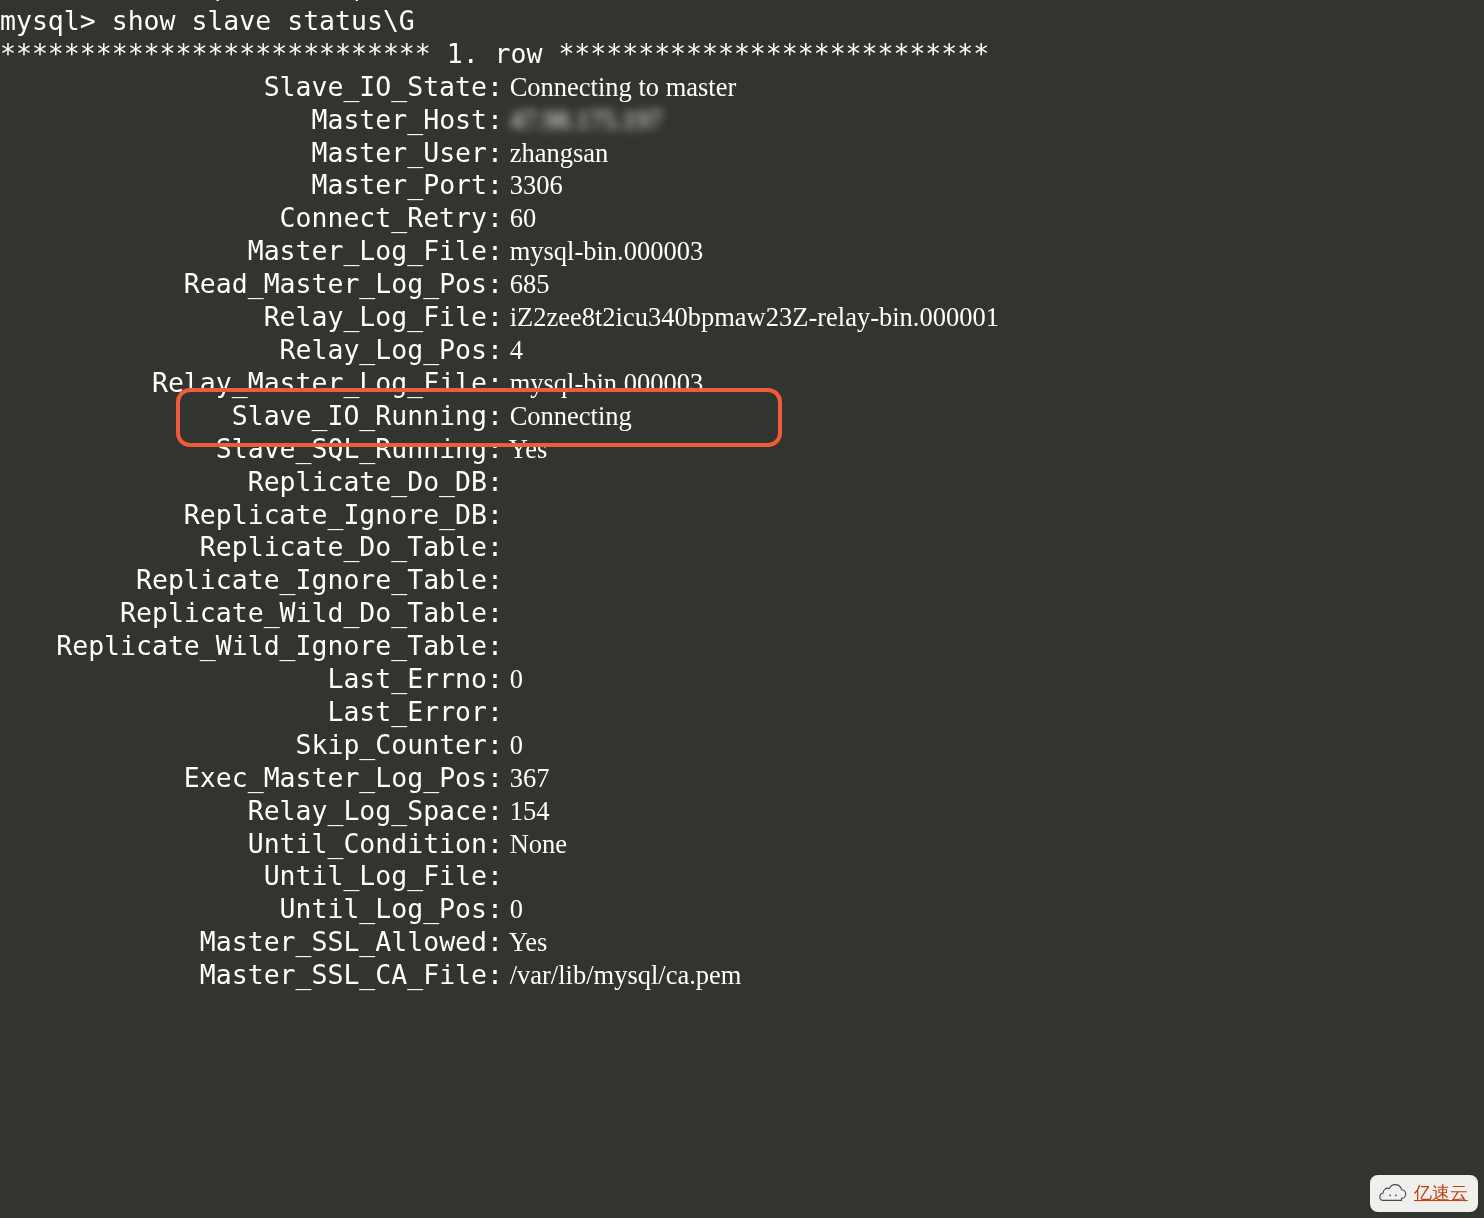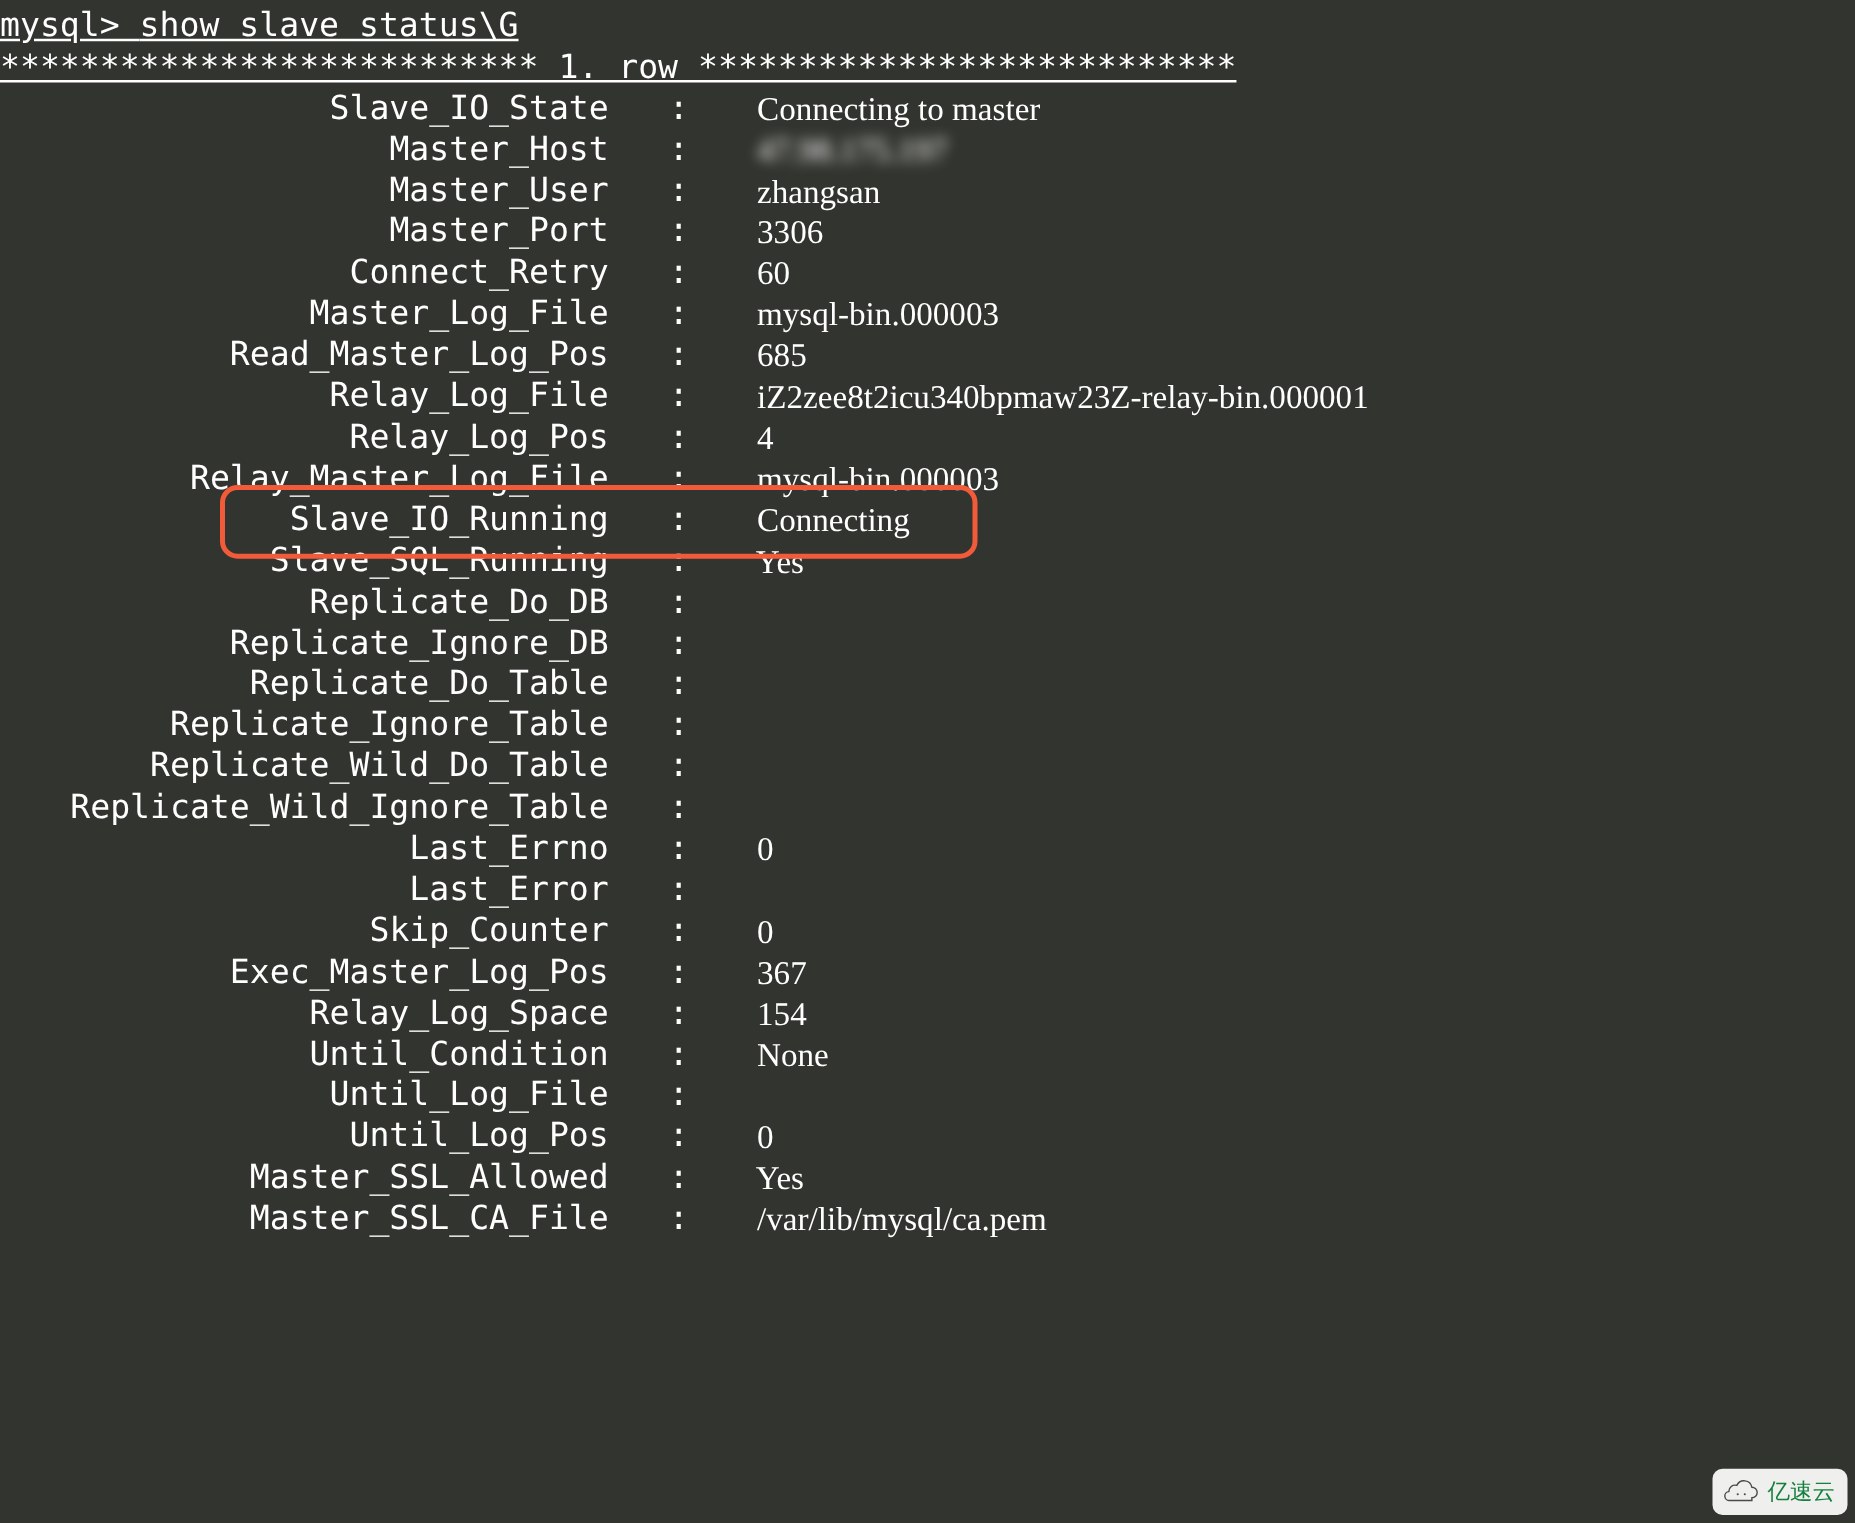--- a/index.html
+++ b/index.html
@@ -16,54 +16,53 @@
     position: relative;
   }
   .terminal {
     position: relative;
     white-space: pre;
     padding: 0;
   }
   .line {
     display: block;
     white-space: pre;
-    text-decoration: underline;
   }
   .row {
     display: flex;
     align-items: flex-start;
-    gap: 48px;
   }
   .key {
     width: 487px;            
     text-align: right;
     display: inline-block;
   }
   .sep { width: 16px; text-align: left; display: inline-block; }
   .val { display: inline-block; font-family: Liberation Serif, serif; }
   .blurred { filter: blur(5px); -webkit-filter: blur(5px); }
   .highlight-box {
     position: absolute;
     border: 4px solid #f25b3a;
     border-radius: 14px;
     pointer-events: none;
   }
   .watermark {
     position: absolute;
     right: 6px;
     bottom: 6px;
     background: rgba(255,255,255,0.92);
-    color: #15803d;
+    color: #c2410c;
     border-radius: 8px;
     padding: 2px 10px 2px 6px;
     display: flex;
     align-items: center;
     gap: 4px;
     font-family: sans-serif;
     font-size: 18px;
+    text-decoration: underline;
   }
   .watermark svg { width: 34px; height: 20px; }
 </style>
 </head>
 <body>
 
 <div class="terminal" id="term"><div class="line" style="margin-top: -28px;">1 row in set (0.00 sec)</div><div class="line"><span>mysql&gt; </span><span>show slave status\G</span></div><div class="line">*************************** 1. row ***************************</div><div class="row"><span class="key">Slave_IO_State</span><span class="sep">:</span><span class="val"> Connecting to master</span></div><div class="row"><span class="key">Master_Host</span><span class="sep">:</span><span class="val blurred"> 47.98.175.197</span></div><div class="row"><span class="key">Master_User</span><span class="sep">:</span><span class="val"> zhangsan</span></div><div class="row"><span class="key">Master_Port</span><span class="sep">:</span><span class="val"> 3306</span></div><div class="row"><span class="key">Connect_Retry</span><span class="sep">:</span><span class="val"> 60</span></div><div class="row"><span class="key">Master_Log_File</span><span class="sep">:</span><span class="val"> mysql-bin.000003</span></div><div class="row"><span class="key">Read_Master_Log_Pos</span><span class="sep">:</span><span class="val"> 685</span></div><div class="row"><span class="key">Relay_Log_File</span><span class="sep">:</span><span class="val"> iZ2zee8t2icu340bpmaw23Z-relay-bin.000001</span></div><div class="row"><span class="key">Relay_Log_Pos</span><span class="sep">:</span><span class="val"> 4</span></div><div class="row"><span class="key">Relay_Master_Log_File</span><span class="sep">:</span><span class="val"> mysql-bin.000003</span></div><div class="row"><span class="key">Slave_IO_Running</span><span class="sep">:</span><span class="val"> Connecting</span></div><div class="row"><span class="key">Slave_SQL_Running</span><span class="sep">:</span><span class="val"> Yes</span></div><div class="row"><span class="key">Replicate_Do_DB</span><span class="sep">:</span><span class="val"> </span></div><div class="row"><span class="key">Replicate_Ignore_DB</span><span class="sep">:</span><span class="val"> </span></div><div class="row"><span class="key">Replicate_Do_Table</span><span class="sep">:</span><span class="val"> </span></div><div class="row"><span class="key">Replicate_Ignore_Table</span><span class="sep">:</span><span class="val"> </span></div><div class="row"><span class="key">Replicate_Wild_Do_Table</span><span class="sep">:</span><span class="val"> </span></div><div class="row"><span class="key">Replicate_Wild_Ignore_Table</span><span class="sep">:</span><span class="val"> </span></div><div class="row"><span class="key">Last_Errno</span><span class="sep">:</span><span class="val"> 0</span></div><div class="row"><span class="key">Last_Error</span><span class="sep">:</span><span class="val"> </span></div><div class="row"><span class="key">Skip_Counter</span><span class="sep">:</span><span class="val"> 0</span></div><div class="row"><span class="key">Exec_Master_Log_Pos</span><span class="sep">:</span><span class="val"> 367</span></div><div class="row"><span class="key">Relay_Log_Space</span><span class="sep">:</span><span class="val"> 154</span></div><div class="row"><span class="key">Until_Condition</span><span class="sep">:</span><span class="val"> None</span></div><div class="row"><span class="key">Until_Log_File</span><span class="sep">:</span><span class="val"> </span></div><div class="row"><span class="key">Until_Log_Pos</span><span class="sep">:</span><span class="val"> 0</span></div><div class="row"><span class="key">Master_SSL_Allowed</span><span class="sep">:</span><span class="val"> Yes</span></div><div class="row"><span class="key">Master_SSL_CA_File</span><span class="sep">:</span><span class="val"> /var/lib/mysql/ca.pem</span></div></div>
 
 <div class="highlight-box" id="hl" style="left: 176px; width: 598px; top: 387.781px; height: 50.9062px;"></div>
 

